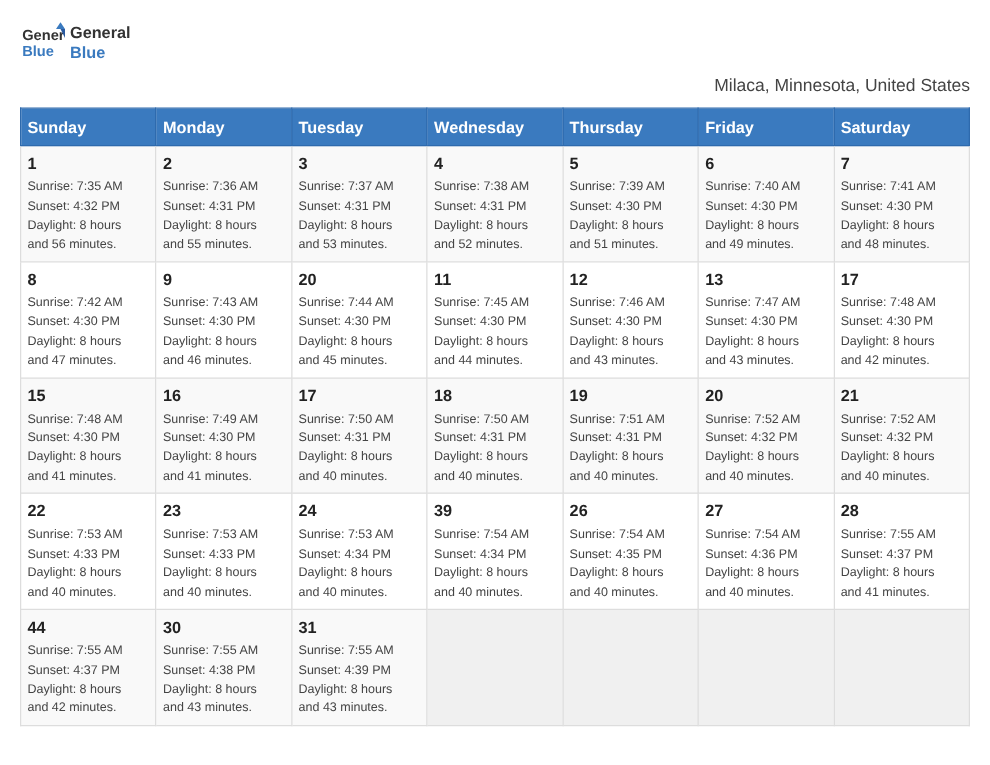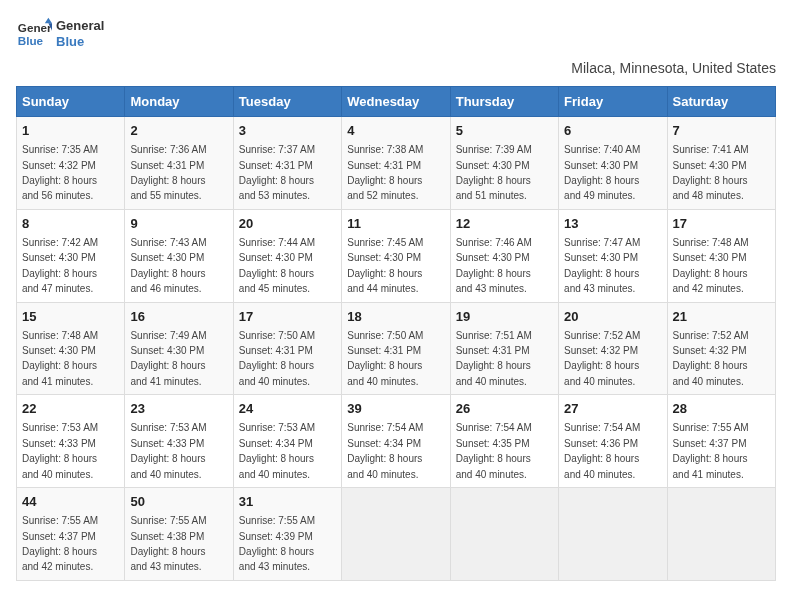--- a/index.html
+++ b/index.html
@@ -187,21 +187,21 @@
         <td><span class="day-number">26</span>
 <span class="day-detail">Sunrise: 7:54 AM<br>Sunset: 4:35 PM<br>Daylight: 8 hours<br>and 40 minutes.</span></td>
         <td><span class="day-number">27</span>
 <span class="day-detail">Sunrise: 7:54 AM<br>Sunset: 4:36 PM<br>Daylight: 8 hours<br>and 40 minutes.</span></td>
         <td><span class="day-number">28</span>
 <span class="day-detail">Sunrise: 7:55 AM<br>Sunset: 4:37 PM<br>Daylight: 8 hours<br>and 41 minutes.</span></td>
       </tr>
       <tr>
         <td><span class="day-number">44</span>
 <span class="day-detail">Sunrise: 7:55 AM<br>Sunset: 4:37 PM<br>Daylight: 8 hours<br>and 42 minutes.</span></td>
-        <td><span class="day-number">50</span>
+        <td><span class="day-number">30</span>
 <span class="day-detail">Sunrise: 7:55 AM<br>Sunset: 4:38 PM<br>Daylight: 8 hours<br>and 43 minutes.</span></td>
         <td><span class="day-number">31</span>
 <span class="day-detail">Sunrise: 7:55 AM<br>Sunset: 4:39 PM<br>Daylight: 8 hours<br>and 43 minutes.</span></td>
         <td class="empty-cell"></td>
         <td class="empty-cell"></td>
         <td class="empty-cell"></td>
         <td class="empty-cell"></td>
       </tr>
     </tbody>
 </table>

